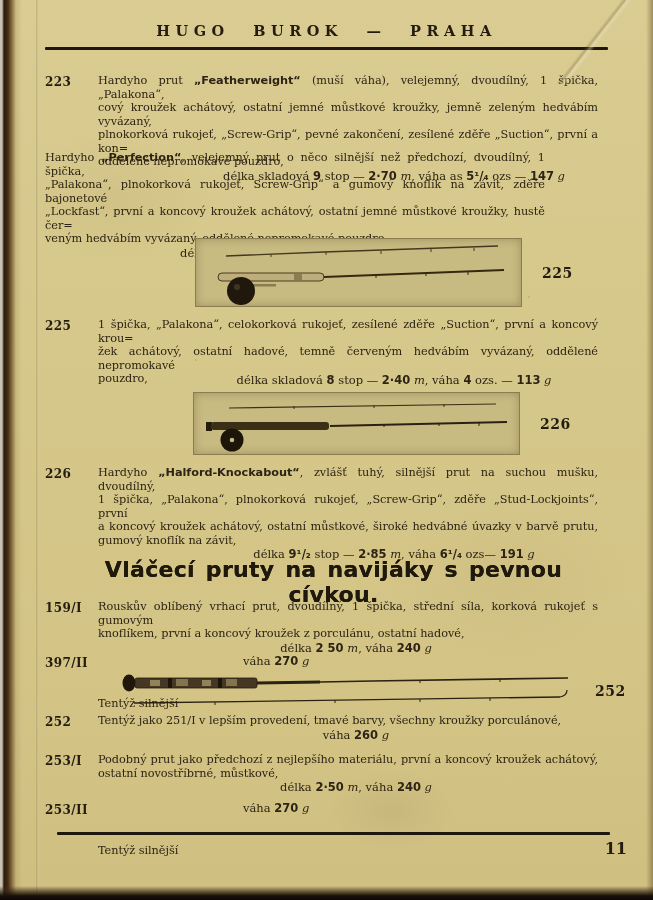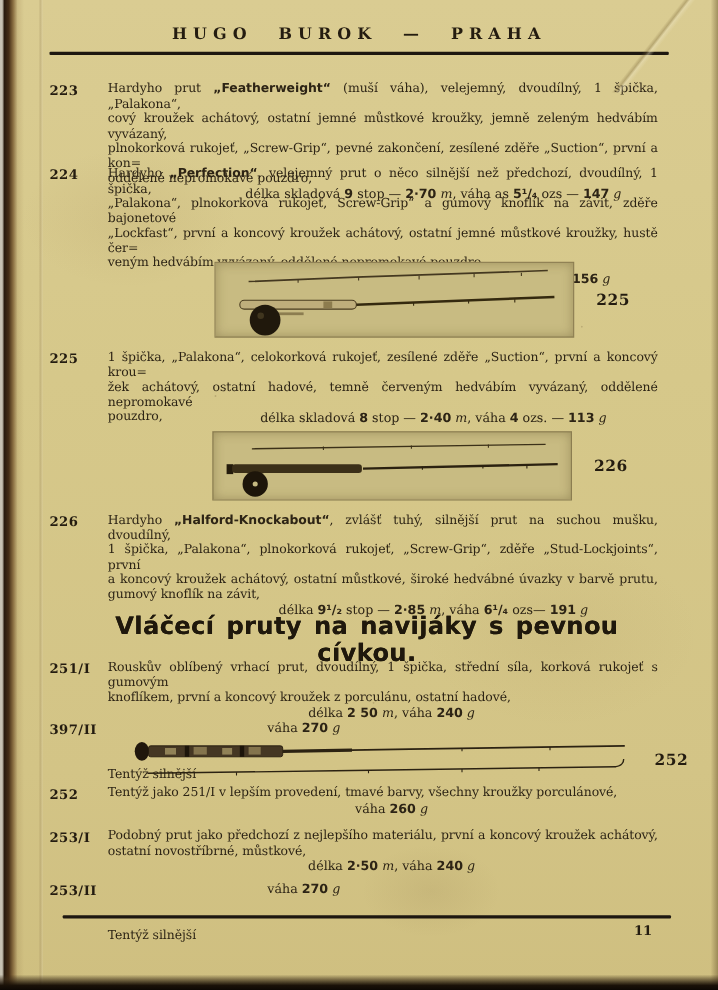--- a/index.html
+++ b/index.html
@@ -28,21 +28,21 @@
   .crease-left{position:absolute;left:36px;top:0;width:3px;height:100%;z-index:1;
     background:linear-gradient(90deg,rgba(120,95,55,.25),rgba(232,222,186,.28));}
   .crease-tr{position:absolute;right:0;top:0;width:120px;height:84px;z-index:1;pointer-events:none;
     background:linear-gradient(128deg,transparent 47.5%,rgba(120,100,55,.35) 49.5%,rgba(236,227,192,.45) 51%,transparent 53.5%);}
 
   
   .hdr{position:absolute;top:22px;left:0;width:100%;text-align:center;
     font-weight:bold;font-size:14.5px;letter-spacing:5.5px;word-spacing:13px;color:#241c10;}
   .rule-top{position:absolute;top:47px;left:45px;width:563px;height:3px;background:#1d1710;border-radius:1px;}
   .rule-bottom{position:absolute;top:832px;left:57px;width:553px;height:3px;background:#1d1710;border-radius:1px;}
-  .pagenum{position:absolute;top:839px;right:60px;font-weight:bold;font-size:12px;color:#241c10;}
+  .pagenum{position:absolute;top:839px;right:26px;font-weight:bold;font-size:16px;color:#241c10;}
 
   
   .item{position:absolute;left:45px;display:flex;}
   .num{width:53px;flex:0 0 53px;font-weight:bold;font-size:12px;color:#241c10;letter-spacing:.4px;padding-top:.5px;}
   .ibody{width:500px;flex:0 0 500px;}
   .line{font-size:11.3px;line-height:13.5px;letter-spacing:-.05px;
     text-align:justify;text-align-last:justify;white-space:normal;}
   .line.last{text-align-last:left;}
   .spec{font-size:11.5px;line-height:13.5px;margin-top:1px;}
   .spec-wide{text-align:center;padding-left:92px;}
@@ -80,21 +80,20 @@
     <div class="ibody">
       <div class="line"><span>Hardyho prut </span><span style="font-weight: bold; font-family: &quot;DejaVu Sans&quot;, sans-serif;">„Featherweight“</span><span> (muší váha), velejemný, dvoudílný, 1 špička, „Palakona“,</span></div>
       <div class="line"><span>cový kroužek achátový, ostatní jemné můstkové kroužky, jemně zeleným hedvábím vyvázaný,</span></div>
       <div class="line"><span>plnokorková rukojeť, „Screw-Grip“, pevné zakončení, zesílené zděře „Suction“, první a kon=</span></div>
       <div class="line last"><span>oddělené nepromokavé pouzdro,</span></div>
       <div class="spec spec-wide"><span>délka skladová </span><span style="font-weight: bold; font-family: &quot;DejaVu Sans&quot;, sans-serif;">9</span><span> stop — </span><span style="font-weight: bold; font-family: &quot;DejaVu Sans&quot;, sans-serif;">2·70</span><span> </span><span style="font-style: italic;">m</span><span>, váha as </span><span style="font-weight: bold; font-family: &quot;DejaVu Sans&quot;, sans-serif;">5¹/₄</span><span> ozs — </span><span style="font-weight: bold; font-family: &quot;DejaVu Sans&quot;, sans-serif;">147</span><span> </span><span style="font-style: italic;">g</span></div>
     </div>
   </div>
 
   <div class="item" style="top:151px">
-    <div class="num">224</div>
     <div class="ibody">
       <div class="line"><span>Hardyho </span><span style="font-weight: bold; font-family: &quot;DejaVu Sans&quot;, sans-serif;">„Perfection“</span><span>, velejemný prut o něco silnější než předchozí, dvoudílný, 1 špička,</span></div>
       <div class="line"><span>„Palakona“, plnokorková rukojeť, Screw-Grip“ a gumový knoflík na závit, zděře bajonetové</span></div>
       <div class="line"><span>„Lockfast“, první a koncový kroužek achátový, ostatní jemné můstkové kroužky, hustě čer=</span></div>
       <div class="line last"><span>veným hedvábím vyvázaný, oddělené nepromokavé pouzdro,</span></div>
       <div class="spec spec-wide"><span>délka skladová </span><span style="font-weight: bold; font-family: &quot;DejaVu Sans&quot;, sans-serif;">9</span><span> stop — </span><span style="font-weight: bold; font-family: &quot;DejaVu Sans&quot;, sans-serif;">2·70</span><span> </span><span style="font-style: italic;">m</span><span>, váha </span><span style="font-weight: bold; font-family: &quot;DejaVu Sans&quot;, sans-serif;">5¹/₂</span><span> ozs— </span><span style="font-weight: bold; font-family: &quot;DejaVu Sans&quot;, sans-serif;">156</span><span> </span><span style="font-style: italic;">g</span></div>
     </div>
   </div>
 
   <div class="figure" style="top:238px;left:195px">
@@ -147,21 +146,21 @@
       <div class="line"><span>1 špička, „Palakona“, plnokorková rukojeť, „Screw-Grip“, zděře „Stud-Lockjoints“, první</span></div>
       <div class="line"><span>a koncový kroužek achátový, ostatní můstkové, široké hedvábné úvazky v barvě prutu,</span></div>
       <div class="line last"><span>gumový knoflík na závit,</span></div>
       <div class="spec spec-wide"><span>délka </span><span style="font-weight: bold; font-family: &quot;DejaVu Sans&quot;, sans-serif;">9¹/₂</span><span> stop — </span><span style="font-weight: bold; font-family: &quot;DejaVu Sans&quot;, sans-serif;">2·85</span><span> </span><span style="font-style: italic;">m</span><span>, váha </span><span style="font-weight: bold; font-family: &quot;DejaVu Sans&quot;, sans-serif;">6¹/₄</span><span> ozs— </span><span style="font-weight: bold; font-family: &quot;DejaVu Sans&quot;, sans-serif;">191</span><span> </span><span style="font-style: italic;">g</span></div>
     </div>
   </div>
 
   <div class="section-heading">Vláčecí pruty na navijáky s pevnou cívkou.</div>
 
   <div class="item" style="top:600px">
-    <div class="num">251/I</div>
+    <div class="num">159/I</div>
     <div class="ibody">
       <div class="line"><span>Rouskův oblíbený vrhací prut, dvoudílný, 1 špička, střední síla, korková rukojeť s gumovým</span></div>
       <div class="line last"><span>knoflíkem, první a koncový kroužek z porculánu, ostatní hadové,</span></div>
       <div class="spec spec-narrow"><span>délka </span><span style="font-weight: bold; font-family: &quot;DejaVu Sans&quot;, sans-serif;">2 50</span><span> </span><span style="font-style: italic;">m</span><span>, váha </span><span style="font-weight: bold; font-family: &quot;DejaVu Sans&quot;, sans-serif;">240</span><span> </span><span style="font-style: italic;">g</span></div>
     </div>
   </div>
 
   <div class="item" style="top:655px">
     <div class="num">397/II</div>
     <div class="ibody row2">

